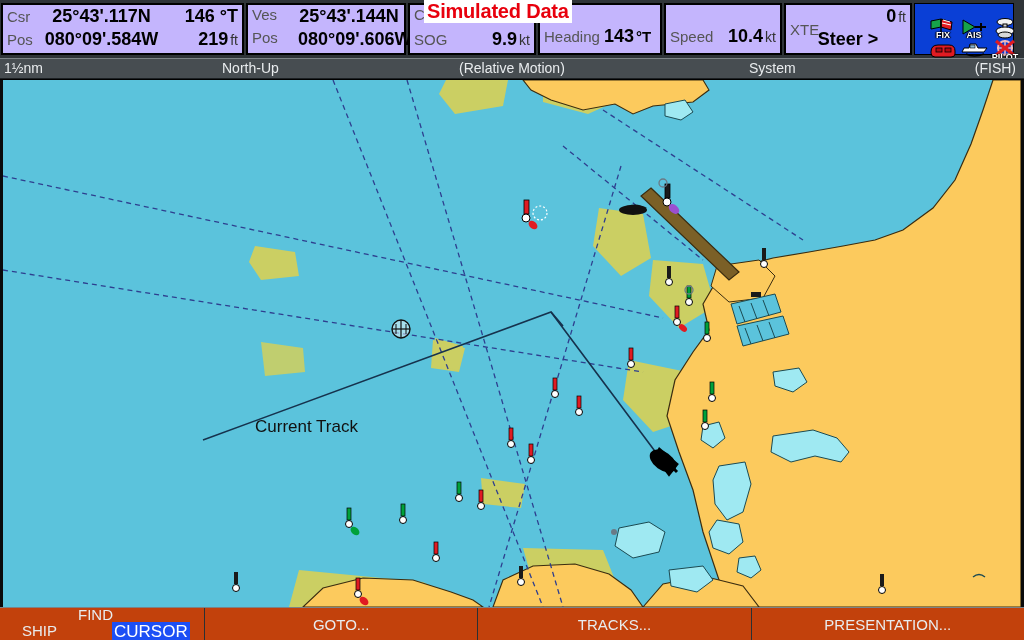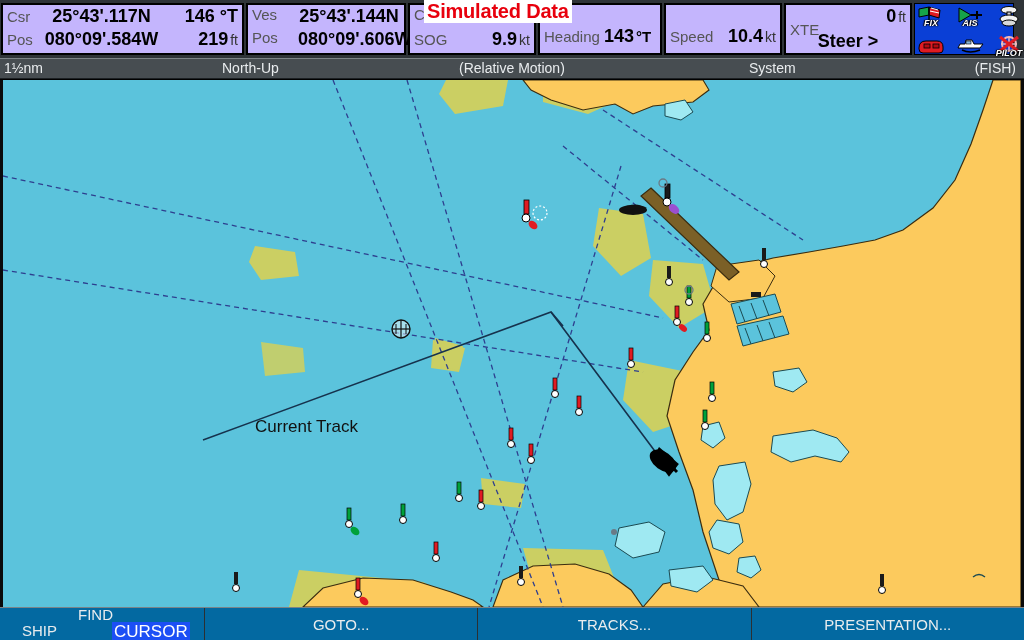--- a/index.html
+++ b/index.html
@@ -56,21 +56,21 @@
   .sog-line .dlabel{width:38px;flex:none;}
   .sog-line .v{flex:1;text-align:right;font-size:18px;font-weight:bold;}
 
   .hdg-line{display:flex;align-items:baseline;width:100%;justify-content:flex-start;}
 
   .spd-line{display:flex;align-items:baseline;width:100%;}
   .spd-line .dlabel{flex:none;}
   .spd-line .v{flex:1;text-align:right;font-size:18px;font-weight:bold;}
 
   .xte-top{display:flex;justify-content:flex-end;align-items:baseline;width:100%;}
-  .xte-bot{display:flex;align-items:flex-end;width:100%;}
+  .xte-bot{display:flex;align-items:flex-start;width:100%;}
   .xte-bot .dlabel{flex:none;}
   .xte-bot .v{flex:1;text-align:center;font-size:18px;font-weight:bold;}
 
   #simulated{
     position:absolute;left:424px;top:0px;
     font-size:20px;font-weight:bold;color:#e8000d;
     background:#ffffff;
     padding:0 3px;
     z-index:40;
     white-space:nowrap;
@@ -79,23 +79,22 @@
 
   
   #statuspanel{
     width:100px;margin:3px 2px 3px 1px;
     background:#0a3fd6;
     border:1px solid #000;
     box-sizing:border-box;
     display:grid;
     grid-template-columns:1fr 1fr 1fr;
     grid-template-rows:1fr 1fr;
-    padding:1px;
-    gap:8px;
-    font-style:italic;
+    padding:13px;
+    gap:0px;
   }
   .sicon{position:relative;display:flex;align-items:center;justify-content:center;}
   .sicon svg{display:block;}
   .siclabel{
     position:absolute;bottom:-1px;left:0;width:100%;
     text-align:center;font-size:9px;font-weight:bold;color:#fff;
     text-shadow:0 0 2px #000,1px 0 1px #000,-1px 0 1px #000;
     line-height:9px;
     pointer-events:none;
   }
@@ -126,21 +125,21 @@
   #chartsvg{display:block;}
 
   .tracklabel{
     font-family:"Liberation Sans", sans-serif;
     font-size:17px;fill:#111;
   }
 
   
   #softbar{
     position:absolute;left:0;top:607px;width:1024px;height:33px;
-    background:#0369a1;
+    background:#c2410c;
     border-top:1px solid #7c8387;
     display:flex;align-items:center;
     box-sizing:border-box;
   }
   .softkey{
     flex:1;height:100%;
     display:flex;align-items:center;justify-content:center;
     color:#e9ecee;font-size:15px;
     border-right:1px solid #2b3033;
     box-sizing:border-box;

